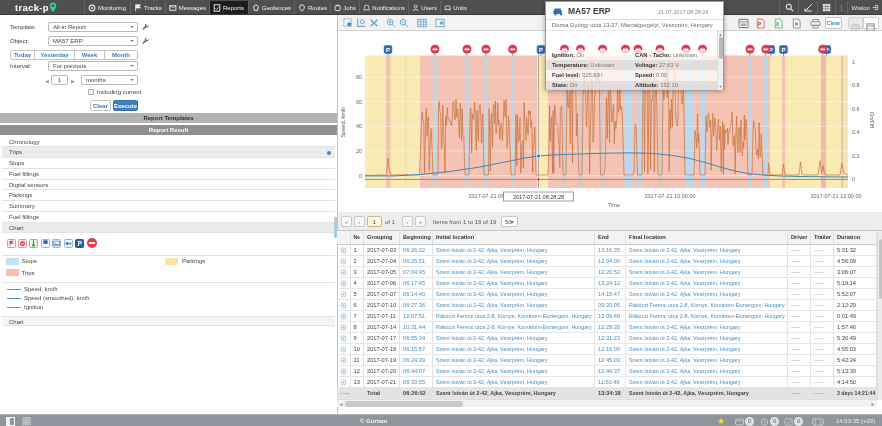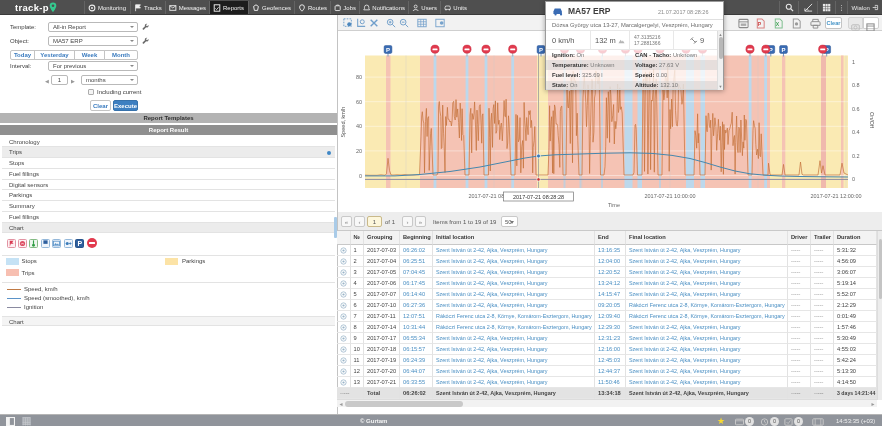--- a/index.html
+++ b/index.html
@@ -655,35 +655,20 @@
     <div class="abs" style="left:0; top:0; width:177px; height:18px; background:#fff; border-bottom:1px solid #e0e0e0;">
       <svg class="abs" style="left:7px; top:5px;" width="11" height="9" viewBox="0 0 13 10">
           <path d="M0.5 8 v-3 l1.5-3.5 h7 l1.5 3.5 v3 z" fill="#3a6cb4"></path>
           <circle cx="3" cy="8.4" r="1.3" fill="#3a6cb4"></circle>
           <circle cx="9.5" cy="8.4" r="1.3" fill="#3a6cb4"></circle>
         </svg>
       <div class="abs" style="left:22px; top:4px; font-size:8.5px; font-weight:bold; color:#3c3c3c;">MA57 ERP</div>
       <div class="abs" style="left:112px; top:6.5px; font-size:5.5px; color:#8a8a8a;">21.07.2017 08:28:26</div>
     </div>
     <div class="abs" style="left:0; top:18px; width:177px; height:11px; background:#fff; border-bottom:1px solid #e8e8e8; font-size:5.8px; color:#6b6b6b; line-height:11px; padding-left:6px; white-space:nowrap; overflow:hidden;">Dózsa György utca 13-27, Marcalgergelyi, Veszprém, Hungary</div>
-    <div class="abs" style="left:0; top:29px; width:177px; height:18.5px; background:#fff; border-bottom:1px solid #e8e8e8;">
-      <div class="abs" style="left:6px; top:5px; font-size:7.5px; color:#555;">0 km/h</div>
-      <div class="abs" style="left:44px; top:0; width:1px; height:18.5px; background:#e8e8e8;"></div>
-      <div class="abs" style="left:49px; top:5px; font-size:7.5px; color:#555;">132 m</div>
-        <svg class="abs" style="left:72px; top:7px;" width="7" height="6" viewBox="0 0 8 6">
-          <path d="M0.5 5.5 L3 1.5 L4.5 3.8 L5.5 2.5 L7.5 5.5 z" fill="#b5b5b5"></path>
-        </svg>
-      <div class="abs" style="left:83px; top:0; width:1px; height:18.5px; background:#e8e8e8;"></div>
-      <div class="abs" style="left:88px; top:3px; font-size:5px; color:#777; line-height:6px;">47.3135216<br>17.2881366</div>
-      <div class="abs" style="left:127px; top:0; width:1px; height:18.5px; background:#e8e8e8;"></div>
-      <svg class="abs" style="left:143px; top:5px;" width="9" height="9" viewBox="0 0 10 10">
-          <path d="M1.5 4.5 L4.5 1.5 M3 3 l4 4 M5.5 8.5 L8.5 5.5 M7 7 l1.5-1.5" fill="none" stroke="#888" stroke-width="1.1"></path>
-        </svg>
-      <div class="abs" style="left:154px; top:5px; font-size:7.5px; color:#555;">9</div>
-    </div>
     <div class="abs" style="left:0; top:47.5px; width:177px; height:10.4px; background:rgba(255,255,255,0.75); font-size:5.8px; line-height:10.4px; white-space:nowrap;">
       <div class="abs" style="left:6px;"><b style="color:#333;">Ignition:</b><span style="color:#777;"> On</span></div>
       <div class="abs" style="left:89px;"><b style="color:#333;">CAN - Tacho:</b><span style="color:#777;"> Unknown</span></div>
     </div>
     <div class="abs" style="left:0; top:57.9px; width:177px; height:10.4px; background:rgba(227,227,227,0.85); font-size:5.8px; line-height:10.4px; white-space:nowrap;">
       <div class="abs" style="left:6px;"><b style="color:#333;">Temperature:</b><span style="color:#777;"> Unknown</span></div>
       <div class="abs" style="left:89px;"><b style="color:#333;">Voltage:</b><span style="color:#777;"> 27.63 V</span></div>
     </div>
     <div class="abs" style="left:0; top:68.3px; width:177px; height:10.4px; background:rgba(255,255,255,0.75); font-size:5.8px; line-height:10.4px; white-space:nowrap;">
       <div class="abs" style="left:6px;"><b style="color:#333;">Fuel level:</b><span style="color:#777;"> 325.69 l</span></div>

